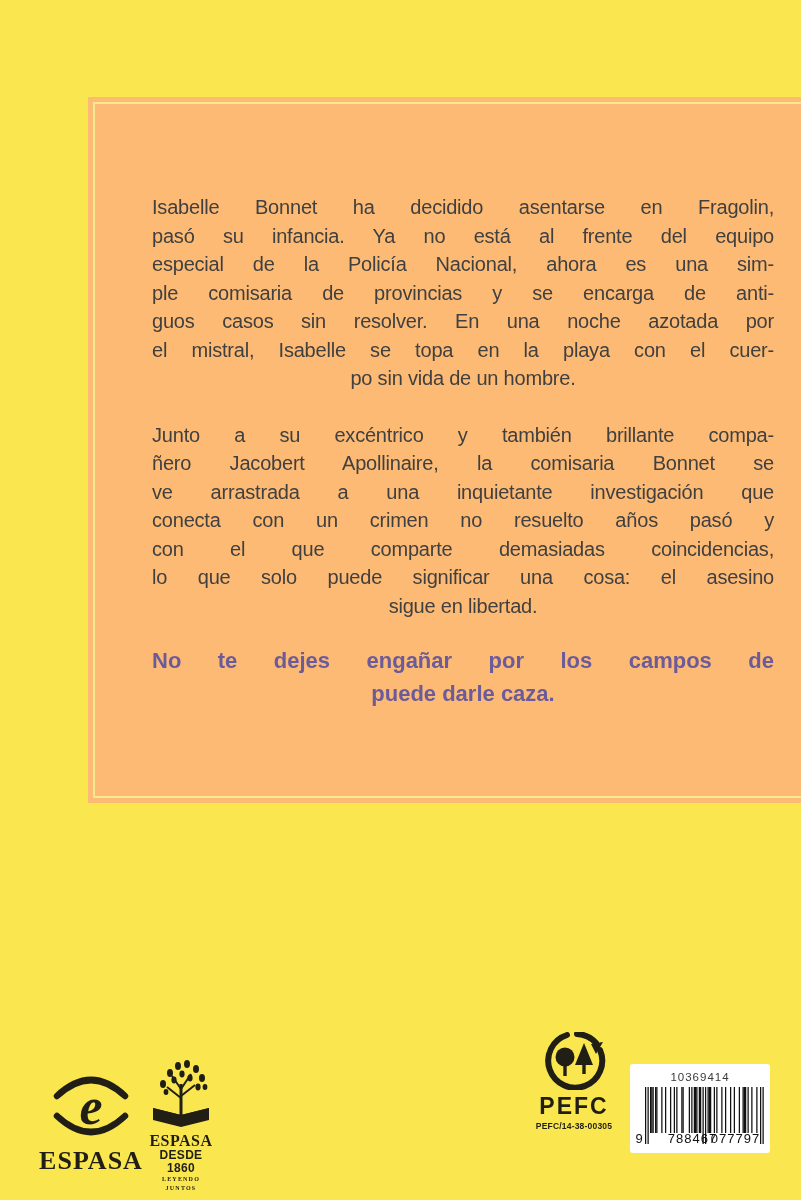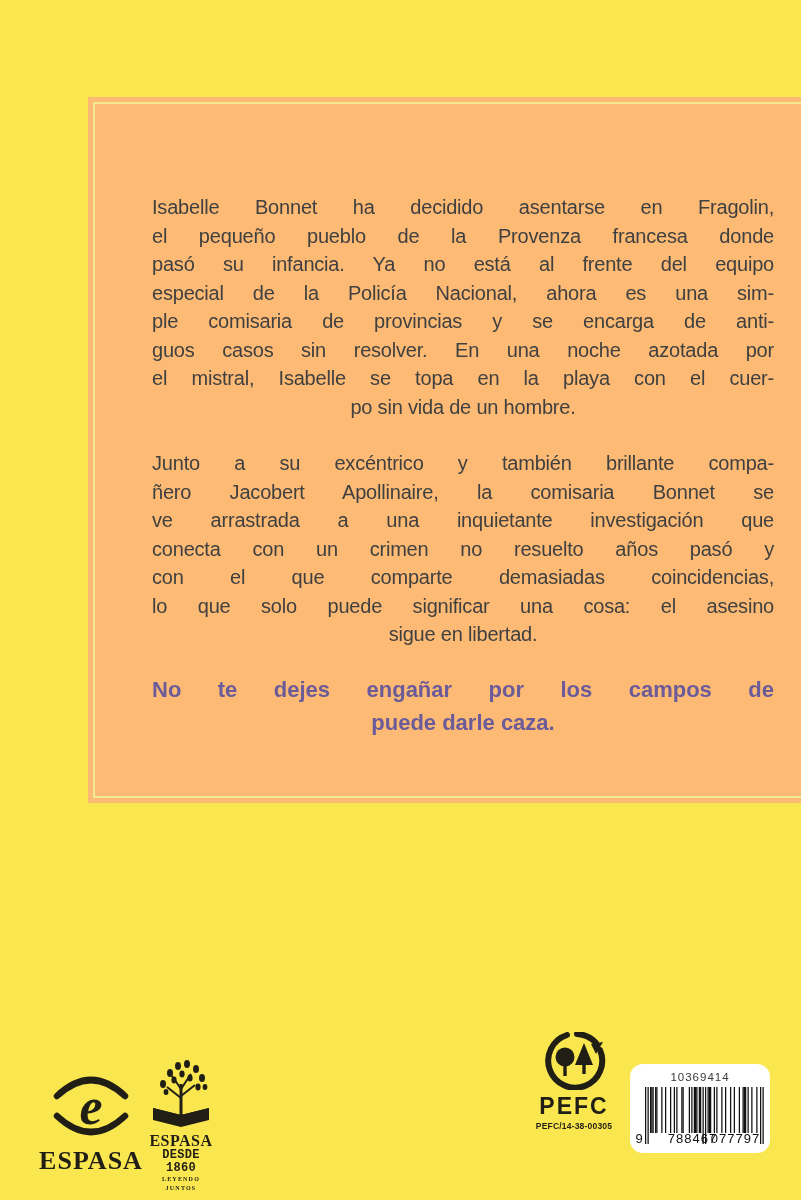--- a/index.html
+++ b/index.html
@@ -22,49 +22,48 @@
   .para + .para{margin-top:28px;}
   .line{width:100%;}
   .just{text-align:justify;text-align-last:justify;}
   .center{text-align:right;text-align-last:center;}
   .tagline{font-weight:bold;font-size:22px;line-height:33px;color:#6B5B99;margin-top:24px !important;letter-spacing:0;}
   .espasa-brand{position:absolute;left:38px;top:1072px;width:106px;text-align:center;}
   .espasa-word{font-family:"Liberation Serif",serif;font-size:26px;font-weight:600;letter-spacing:1px;color:#201E15;margin-top:2px;white-space:nowrap;}
 
   .espasa-tree{position:absolute;left:148px;top:1060px;width:66px;text-align:center;color:#201E15;}
   .tree-word1{font-family:"Liberation Serif",serif;font-size:16px;font-weight:700;letter-spacing:0.5px;line-height:17px;}
-  .tree-word2{font-family:Liberation Mono, monospace;font-size:12px;font-weight:700;letter-spacing:0.3px;line-height:13px;text-align:center;}
+  .tree-word2{font-family:Liberation Sans, sans-serif;font-size:12px;font-weight:700;letter-spacing:0.3px;line-height:13px;text-align:center;}
   .tree-word3{font-family:"Liberation Serif",serif;font-size:6px;font-weight:700;letter-spacing:1.2px;line-height:9px;}
 
   .pefc{position:absolute;left:530px;top:1032px;width:88px;text-align:center;color:#201E15;}
   .pefc-word{font-size:23px;font-weight:bold;letter-spacing:2px;line-height:24px;}
   .pefc-cert{font-size:8.5px;font-weight:bold;letter-spacing:0.2px;margin-top:3px;white-space:nowrap;}
 
   
   .barcode-label{
     position:absolute;left:630px;top:1064px;width:140px;height:89px;
-    background:#ffffff;border-radius:13px;
+    background:#ffffff;border-radius:3px;
   }
   .barcode-top{position:absolute;top:7px;left:0;right:0;text-align:center;
     font-size:11.5px;color:#3a3a3a;letter-spacing:1px;}
   .barcode-bars{position:absolute;left:15px;top:23px;}
   .barcode-digit{position:absolute;font-size:13px;color:#111;top:67px;}
   .d9{left:3px;width:12px;text-align:center;}
   .dg1{left:36px;width:53px;text-align:center;letter-spacing:1px;}
   .dg2{left:79px;width:53px;text-align:center;letter-spacing:1px;}
 </style>
 </head>
 <body>
 
 <div class="cover">
 
   <div class="synopsis-box">
     <div class="para">
       <div class="line just">Isabelle Bonnet ha decidido asentarse en Fragolin,</div>
-      <div class="line just">el pequeño pueblo de la Provenza francesa donde</div>
       <div class="line just">pasó su infancia. Ya no está al frente del equipo</div>
       <div class="line just">especial de la Policía Nacional, ahora es una sim-</div>
       <div class="line just">ple comisaria de provincias y se encarga de anti-</div>
       <div class="line just">guos casos sin resolver. En una noche azotada por</div>
       <div class="line just">el mistral, Isabelle se topa en la playa con el cuer-</div>
       <div class="line center">po sin vida de un hombre.</div>
     </div>
     <div class="para">
       <div class="line just">Junto a su excéntrico y también brillante compa-</div>
       <div class="line just">ñero Jacobert Apollinaire, la comisaria Bonnet se</div>

